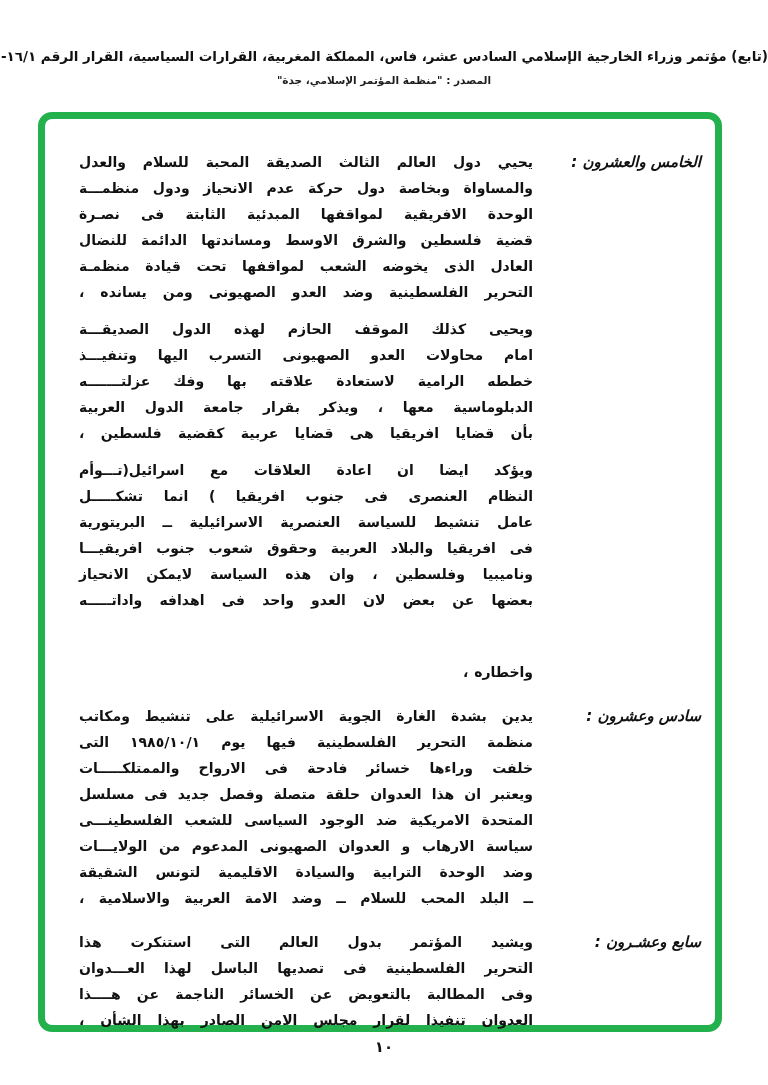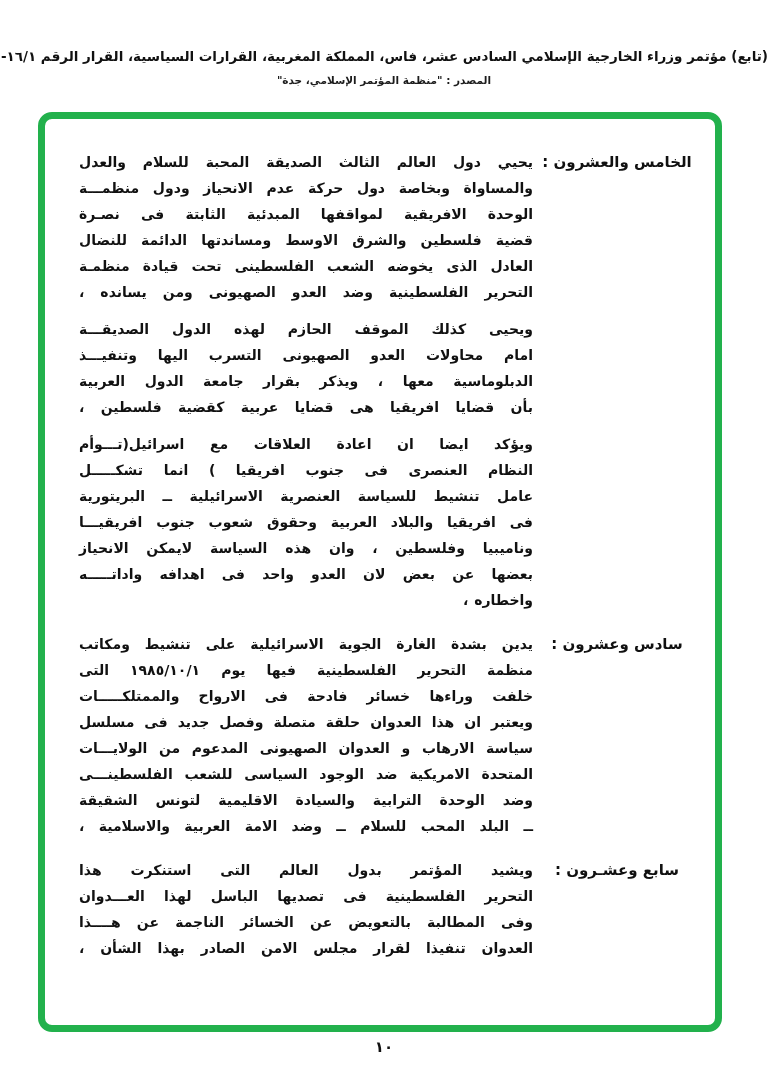--- a/index.html
+++ b/index.html
@@ -61,41 +61,43 @@
     direction: rtl;
     margin-bottom: 18px;
   }
   .section:last-child { margin-bottom: 0; }
   .section-label {
     flex: 0 0 168px;
     width: 168px;
     font-size: 15px;
     font-weight: 700;
     line-height: 26px;
-    text-align: center;
+    text-align: right;
     white-space: nowrap;
+    font-style: italic;
   }
   .section-body {
     flex: 1 1 auto;
     min-width: 0;
   }
   .para { margin-bottom: 11px; }
   .para:last-child { margin-bottom: 0; }
   .line {
     direction: rtl;
     font-size: 14px;
     font-weight: 700;
     line-height: 26px;
     text-align: justify;
     text-align-last: justify;
     word-spacing: 1px;
   }
   .line.short {
     text-align: right;
     text-align-last: right;
+    margin-top: 46px;
   }
   .page-number {
     position: absolute;
     top: 1038px;
     left: 0;
     width: 768px;
     text-align: center;
     font-size: 15px;
     font-weight: 700;
     direction: rtl;
@@ -113,26 +115,27 @@
   <div class="green-box" style="border-color: rgb(34, 177, 76);">
     <div class="sections">
         <div class="section">
           <div class="section-label">الخامس والعشرون :</div>
           <div class="section-body">
             <div class="para">
               <div class="line">يحيي دول العالم الثالث الصديقة المحبة للسلام والعدل</div>
               <div class="line">والمساواة وبخاصة دول حركة عدم الانحياز ودول منظمـــة</div>
               <div class="line">الوحدة الافريقية لمواقفها المبدئية الثابتة فى نصـرة</div>
               <div class="line">قضية فلسطين والشرق الاوسط ومساندتها الدائمة للنضال</div>
-              <div class="line">العادل الذى يخوضه الشعب الفلسطينى تحت قيادة منظمـة</div>
+              <div class="line">العادل الذى يخوضه الشعب لمواقفها تحت قيادة منظمـة</div>
               <div class="line">التحرير الفلسطينية وضد العدو الصهيونى ومن يسانده ،</div>
             </div>
             <div class="para">
               <div class="line">ويحيى كذلك الموقف الحازم لهذه الدول الصديقـــة</div>
               <div class="line">امام محاولات العدو الصهيونى التسرب اليها وتنفيـــذ</div>
+              <div class="line">خططه الرامية لاستعادة علاقته بها وفك عزلتـــــــه</div>
               <div class="line">الدبلوماسية معها ، ويذكر بقرار جامعة الدول العربية</div>
               <div class="line">بأن قضايا افريقيا هى قضايا عربية كقضية فلسطين ،</div>
             </div>
             <div class="para">
               <div class="line">ويؤكد ايضا ان اعادة العلاقات مع اسرائيل(تـــوأم</div>
               <div class="line">النظام العنصرى فى جنوب افريقيا ) انما تشكـــــل</div>
               <div class="line">عامل تنشيط للسياسة العنصرية الاسرائيلية ــ البريتورية</div>
               <div class="line">فى افريقيا والبلاد العربية وحقوق شعوب جنوب افريقيـــا</div>
               <div class="line">وناميبيا وفلسطين ، وان هذه السياسة لايمكن الانحياز</div>
               <div class="line">بعضها عن بعض لان العدو واحد فى اهدافه واداتـــــه</div>
@@ -141,22 +144,22 @@
           </div>
         </div>
         <div class="section">
           <div class="section-label">سادس وعشرون :</div>
           <div class="section-body">
             <div class="para">
               <div class="line">يدين بشدة الغارة الجوية الاسرائيلية على تنشيط ومكاتب</div>
               <div class="line">منظمة التحرير الفلسطينية فيها يوم ١٩٨٥/١٠/١ التى</div>
               <div class="line">خلفت وراءها خسائر فادحة فى الارواح والممتلكـــــات</div>
               <div class="line">ويعتبر ان هذا العدوان حلقة متصلة وفصل جديد فى مسلسل</div>
+              <div class="line">المتحدة الامريكية ضد الوجود السياسى للشعب الفلسطينـــى</div>
               <div class="line">سياسة الارهاب و العدوان الصهيونى المدعوم من الولايـــات</div>
-              <div class="line">المتحدة الامريكية ضد الوجود السياسى للشعب الفلسطينـــى</div>
               <div class="line">وضد الوحدة الترابية والسيادة الاقليمية لتونس الشقيقة</div>
               <div class="line">ــ البلد المحب للسلام ــ وضد الامة العربية والاسلامية ،</div>
             </div>
           </div>
         </div>
         <div class="section">
           <div class="section-label">سابع وعشـرون :</div>
           <div class="section-body">
             <div class="para">
               <div class="line">ويشيد المؤتمر بدول العالم التى استنكرت هذا</div>

